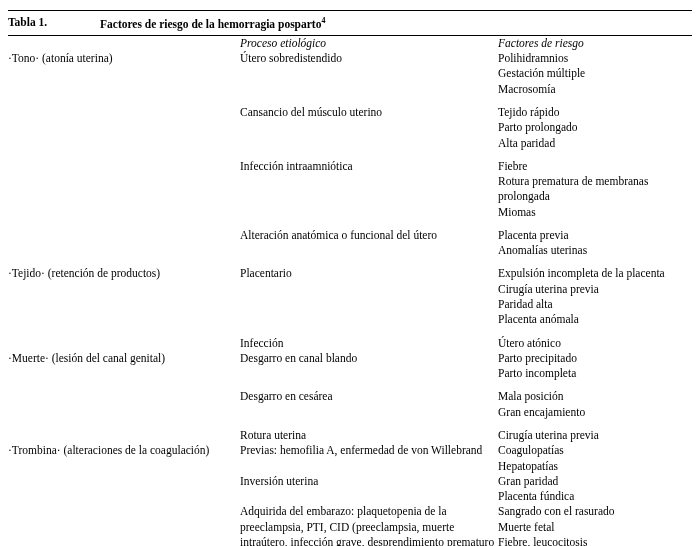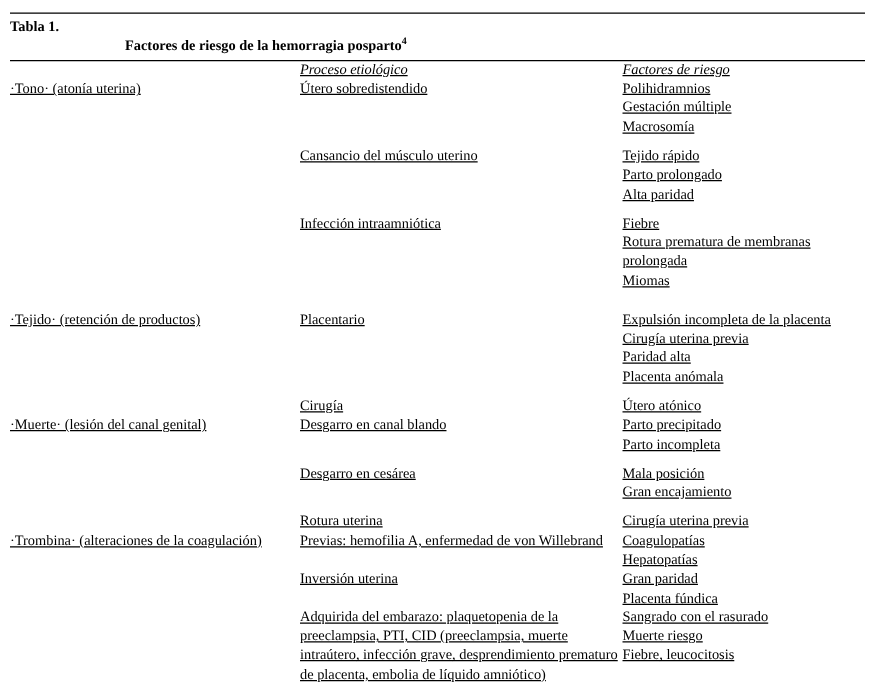--- a/index.html
+++ b/index.html
@@ -33,37 +33,35 @@
     padding: 5px 0 5px 0;
     font-size: 11.5px;
     font-weight: bold;
   }
   .caption-label {
     width: 92px;
     flex: 0 0 92px;
   }
   .caption-text {
     flex: 1 1 auto;
-    margin-top: 12px;
   }
   .caption-text sup {
     font-size: 8px;
     vertical-align: super;
     font-weight: bold;
   }
   table.main {
     width: 100%;
     border-collapse: collapse;
     font-size: 11.5px;
     line-height: 1.33;
   }
   table.main td {
     vertical-align: top;
     padding: 0;
-    text-decoration: underline;
   }
   .col-a { width: 232px; }
   .col-b { width: 258px; }
   .col-c { width: 194px; }
 
   .head-row td {
     font-style: italic;
     padding-top: 9px;
     padding-bottom: 11px;
   }
@@ -140,20 +138,28 @@
           <span class="block-line">Rotura prematura de membranas prolongada</span>
           <span class="block-line">Miomas</span>
         </td>
       </tr>
       <tr class="spacer-row">
           <td></td>
           <td></td>
           <td></td>
         </tr>
 
+      <tr>
+        <td></td>
+        <td>Alteración anatómica o funcional del útero</td>
+        <td>
+          <span class="block-line">Placenta previa</span>
+          <span class="block-line">Anomalías uterinas</span>
+        </td>
+      </tr>
       <tr class="spacer-row">
           <td></td>
           <td></td>
           <td></td>
         </tr>
 
       <tr>
         <td>·Tejido· (retención de productos)</td>
         <td>Placentario</td>
         <td>
@@ -164,21 +170,21 @@
         </td>
       </tr>
       <tr class="spacer-row">
           <td></td>
           <td></td>
           <td></td>
         </tr>
 
       <tr>
         <td></td>
-        <td>Cirugía</td>
+        <td>Infección</td>
         <td>
           <span class="block-line">Útero atónico</span>
         </td>
       </tr>
 
       <tr>
         <td>·Muerte· (lesión del canal genital)</td>
         <td>Desgarro en canal blando</td>
         <td>
           <span class="block-line">Parto precipitado</span>
@@ -229,21 +235,21 @@
           <span class="block-line">Gran paridad</span>
           <span class="block-line">Placenta fúndica</span>
         </td>
       </tr>
 
       <tr>
         <td></td>
         <td>Adquirida del embarazo: plaquetopenia de la preeclampsia, PTI, CID (preeclampsia, muerte intraútero, infección grave, desprendimiento prematuro de placenta, embolia de líquido amniótico)</td>
         <td>
           <span class="block-line">Sangrado con el rasurado</span>
-          <span class="block-line">Muerte riesgo</span>
+          <span class="block-line">Muerte fetal</span>
           <span class="block-line">Fiebre, leucocitosis</span>
 
         </td>
       </tr>
 
     </tbody>
   </table>
 
 </div>
 

